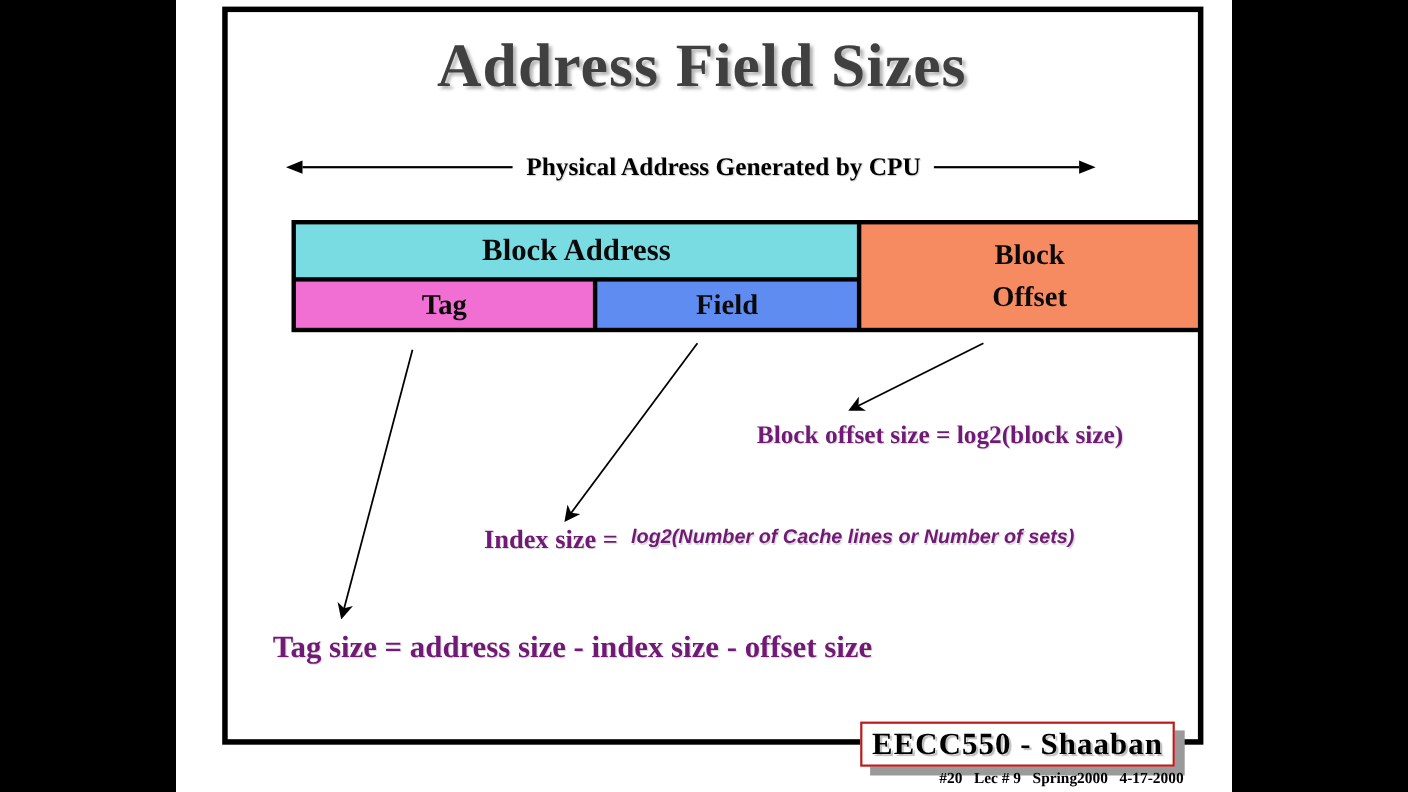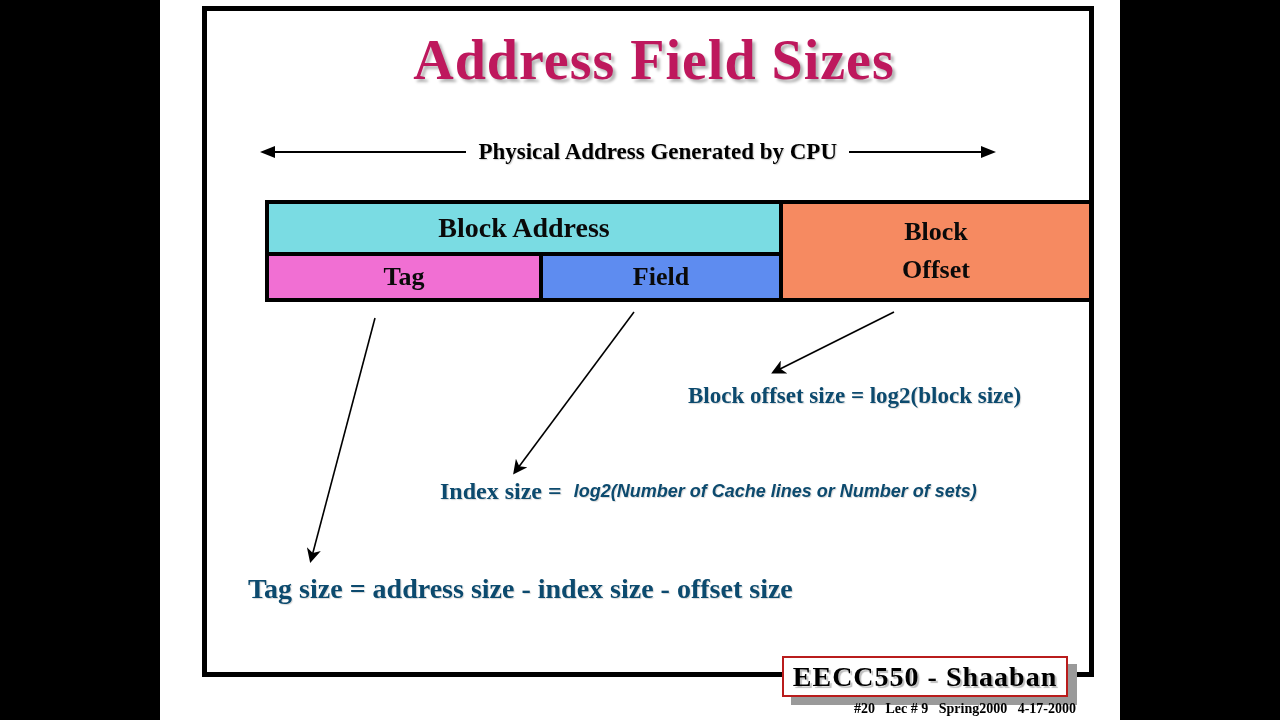--- a/index.html
+++ b/index.html
@@ -1,21 +1,21 @@
 <!DOCTYPE html>
 <html><head>
 <meta charset="utf-8">
 <style>
   html,body{margin:0;padding:0;background:#000;}
   .screen{position:relative;width:1280px;height:720px;background:#000;overflow:hidden;
           font-family:"Liberation Serif","DejaVu Serif",serif;}
   .stage{position:absolute;left:160px;top:0;width:960px;height:720px;background:#ffffff;}
   .frame{position:absolute;left:42px;top:6px;width:882px;height:661px;border:5px solid #000;}
-  .title{position:absolute;left:58px;top:28px;width:872px;text-align:center;
-         font-size:56px;font-weight:bold;color:#be185d;letter-spacing:1px;
+  .title{position:absolute;left:42px;top:28px;width:872px;text-align:center;
+         font-size:56px;font-weight:bold;color:#404040;letter-spacing:1px;
          text-shadow:3px 3px 3px #b3b3b3;}
   
   .pa-row{position:absolute;left:100px;top:138px;width:736px;height:28px;
           display:flex;align-items:center;}
   .pa-line{height:2px;background:#000;}
   .pa-line.left{flex:1.45;}
   .pa-line.right{flex:1;}
   .pa-head{width:0;height:0;border-top:6px solid transparent;border-bottom:6px solid transparent;}
   .pa-head.w{border-right:15px solid #000;}
   .pa-head.e{border-left:15px solid #000;}
@@ -28,24 +28,24 @@
            grid-template-columns:270px 236px 1fr;
            grid-template-rows:48px 1fr;}
   .cell{display:flex;align-items:center;justify-content:center;
         font-weight:bold;color:#0a0a0a;}
   .cell.block-address{grid-column:1/3;grid-row:1;font-size:28px;}
   .cell.tag{grid-column:1;grid-row:2;font-size:26px;}
   .cell.index{grid-column:2;grid-row:2;font-size:26px;}
   .cell.offset{grid-column:3;grid-row:1/3;font-size:26px;flex-direction:column;
                line-height:38px;}
   
-  .formula{position:absolute;font-weight:bold;color:#0c4a6e;white-space:nowrap;
+  .formula{position:absolute;font-weight:bold;color:#701a75;white-space:nowrap;
            text-shadow:1px 1px 1px #d8d8d8;}
   .f-offset{left:528px;top:383px;font-size:23px;}
-  .f-index{left:280px;top:478px;font-size:24px;display:flex;align-items:center;gap:12px;}
+  .f-index{left:280px;top:478px;font-size:24px;display:flex;align-items:flex-start;gap:12px;}
   .f-index .val{font-family:"Liberation Sans","DejaVu Sans",sans-serif;
                 font-style:italic;font-size:18px;font-weight:bold;}
   .f-tag{left:88px;top:573px;font-size:28px;}
   
   .arrows{position:absolute;left:0;top:0;width:960px;height:720px;pointer-events:none;}
   
   .badge{position:absolute;left:622px;top:656px;width:282px;height:37px;
          background:#fff;border:2px solid #b91c1c;box-shadow:9px 8px 0 #9a9a9a;
          display:flex;align-items:center;justify-content:center;z-index:5;}
   .badge-text{font-size:28px;font-weight:bold;letter-spacing:1px;

